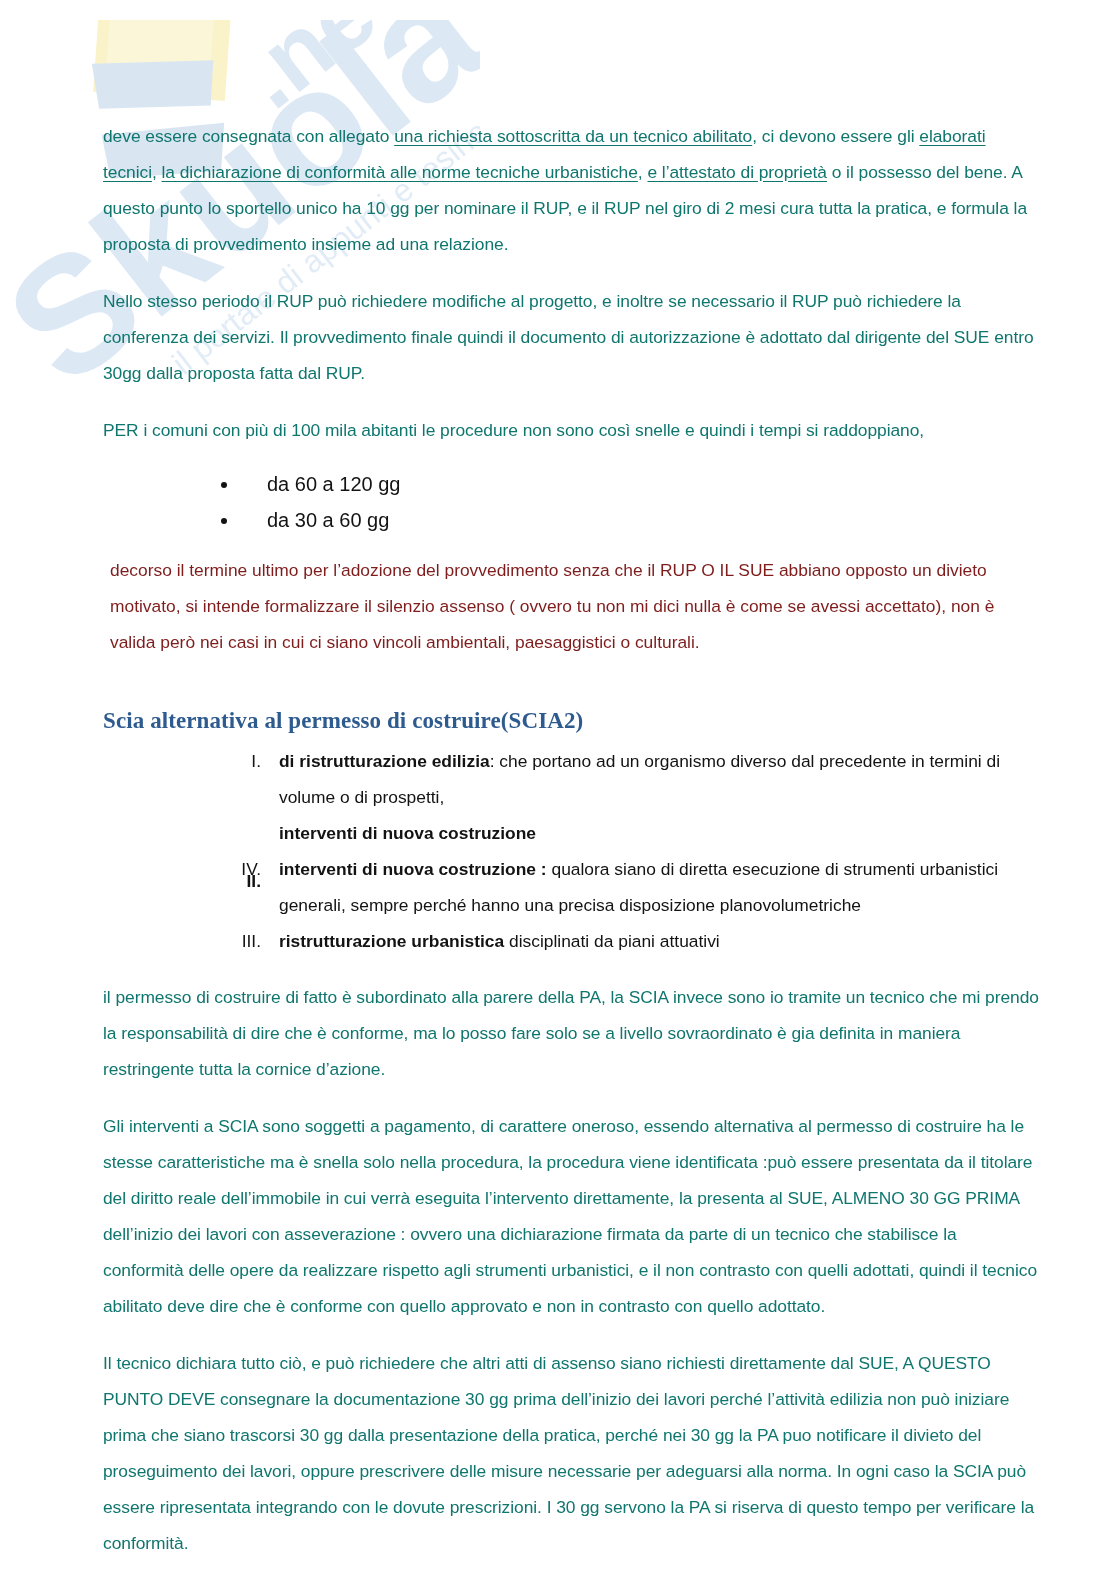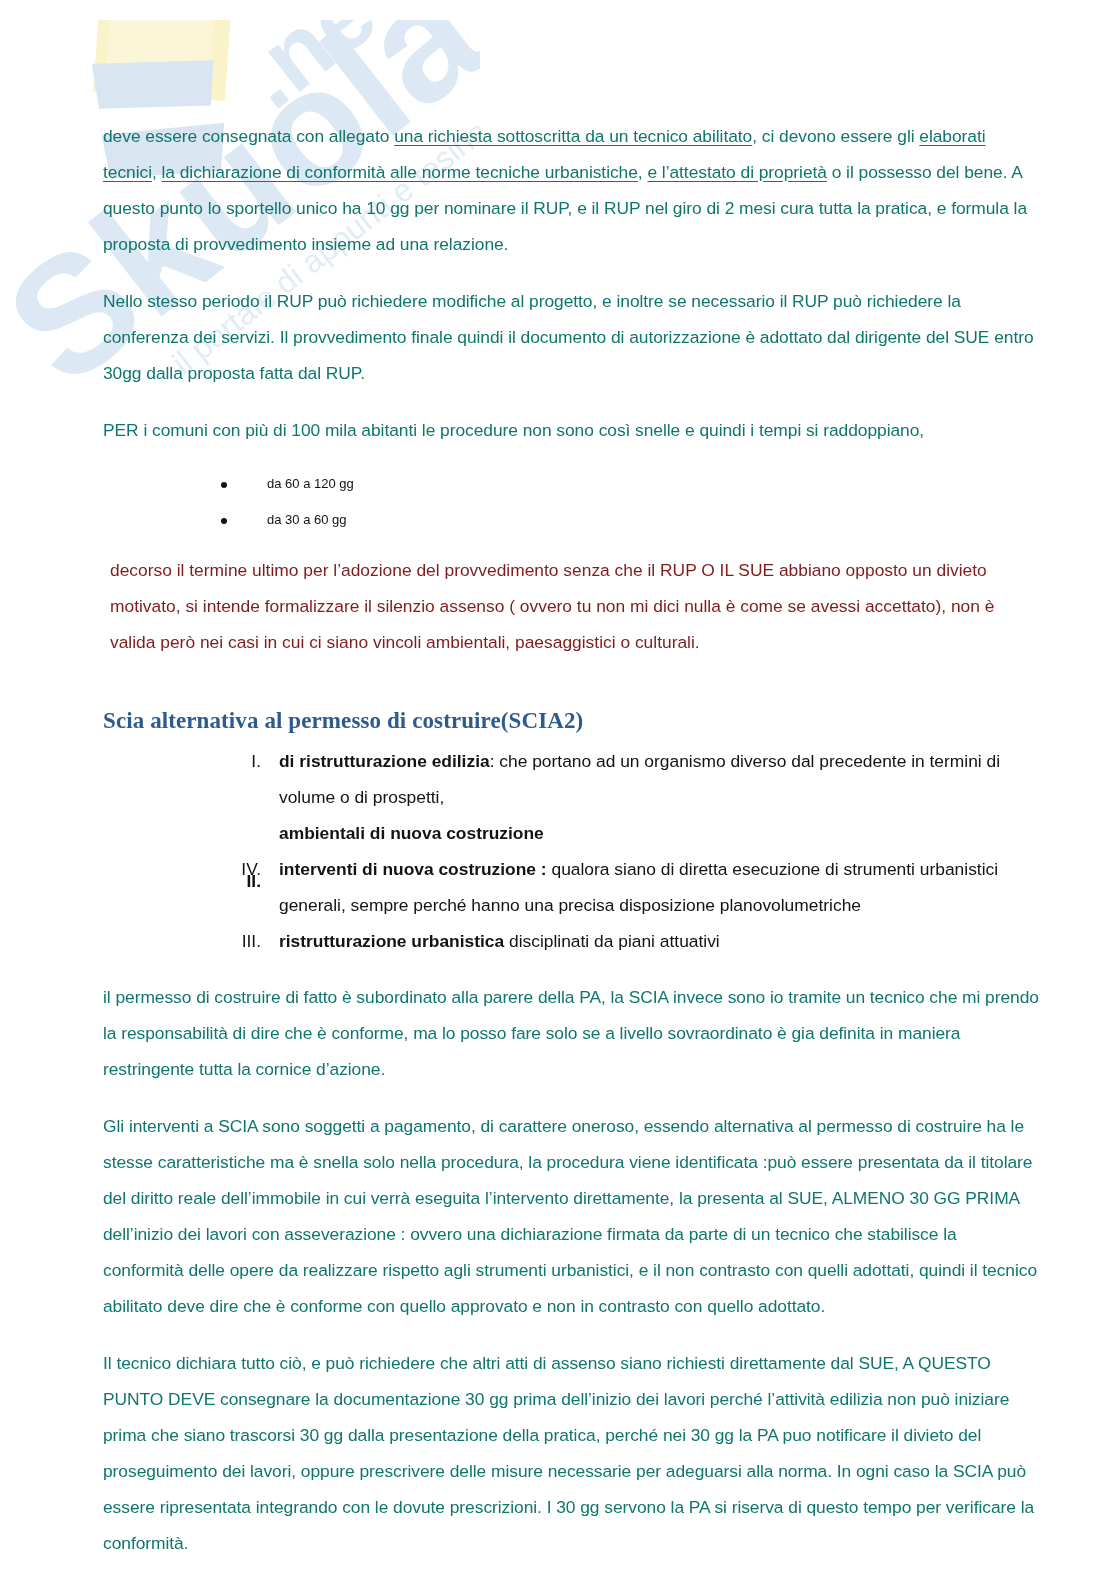--- a/index.html
+++ b/index.html
@@ -67,21 +67,21 @@
   }
 
   
   ul.bullets {
     list-style: none;
     margin: 0 0 14px 0;
     padding: 0 0 0 118px;
   }
   ul.bullets li {
     position: relative;
-    font-size: 13px;
+    font-size: 20px;
     line-height: 36px;
     color: #131313;
     padding-left: 46px;
   }
   ul.bullets li::before {
     content: "";
     position: absolute;
     left: 0;
     top: 16px;
     width: 6px;
@@ -171,21 +171,21 @@
     <p class="indent-para">decorso il termine ultimo per l’adozione del provvedimento senza che il RUP O IL SUE abbiano opposto un divieto motivato, si intende formalizzare il silenzio assenso ( ovvero tu non mi dici nulla è come se avessi accettato), non è valida però nei casi in cui ci siano vincoli ambientali, paesaggistici o culturali.</p>
 
     <h2 class="heading">Scia alternativa al permesso di costruire(SCIA2)</h2>
 
 
     <ol class="roman">
       <li>
         <span class="marker">I.</span><b>di ristrutturazione edilizia</b><span>: che portano ad un organismo diverso dal precedente in termini di volume  o di prospetti,</span>
       </li>
       <li>
-        <span class="marker bold">II.</span><b>ambientali di nuova costruzione</b><span></span>
+        <span class="marker bold">II.</span><b>interventi di nuova costruzione</b><span></span>
       </li>
       <li>
         <span class="marker">IV.</span><b>interventi di nuova costruzione :</b><span> qualora siano  di diretta esecuzione di strumenti urbanistici generali, sempre perché hanno una precisa disposizione planovolumetriche</span>
       </li>
       <li>
         <span class="marker">III.</span><b>ristrutturazione urbanistica</b><span> disciplinati da piani attuativi</span>
       </li>
     </ol>
 
     <p class="para">il permesso di costruire di fatto è subordinato alla parere della PA, la SCIA invece sono io tramite un tecnico che mi prendo la responsabilità di dire che è conforme, ma lo posso fare solo se a livello sovraordinato è gia definita in maniera restringente tutta la cornice d’azione.</p>

